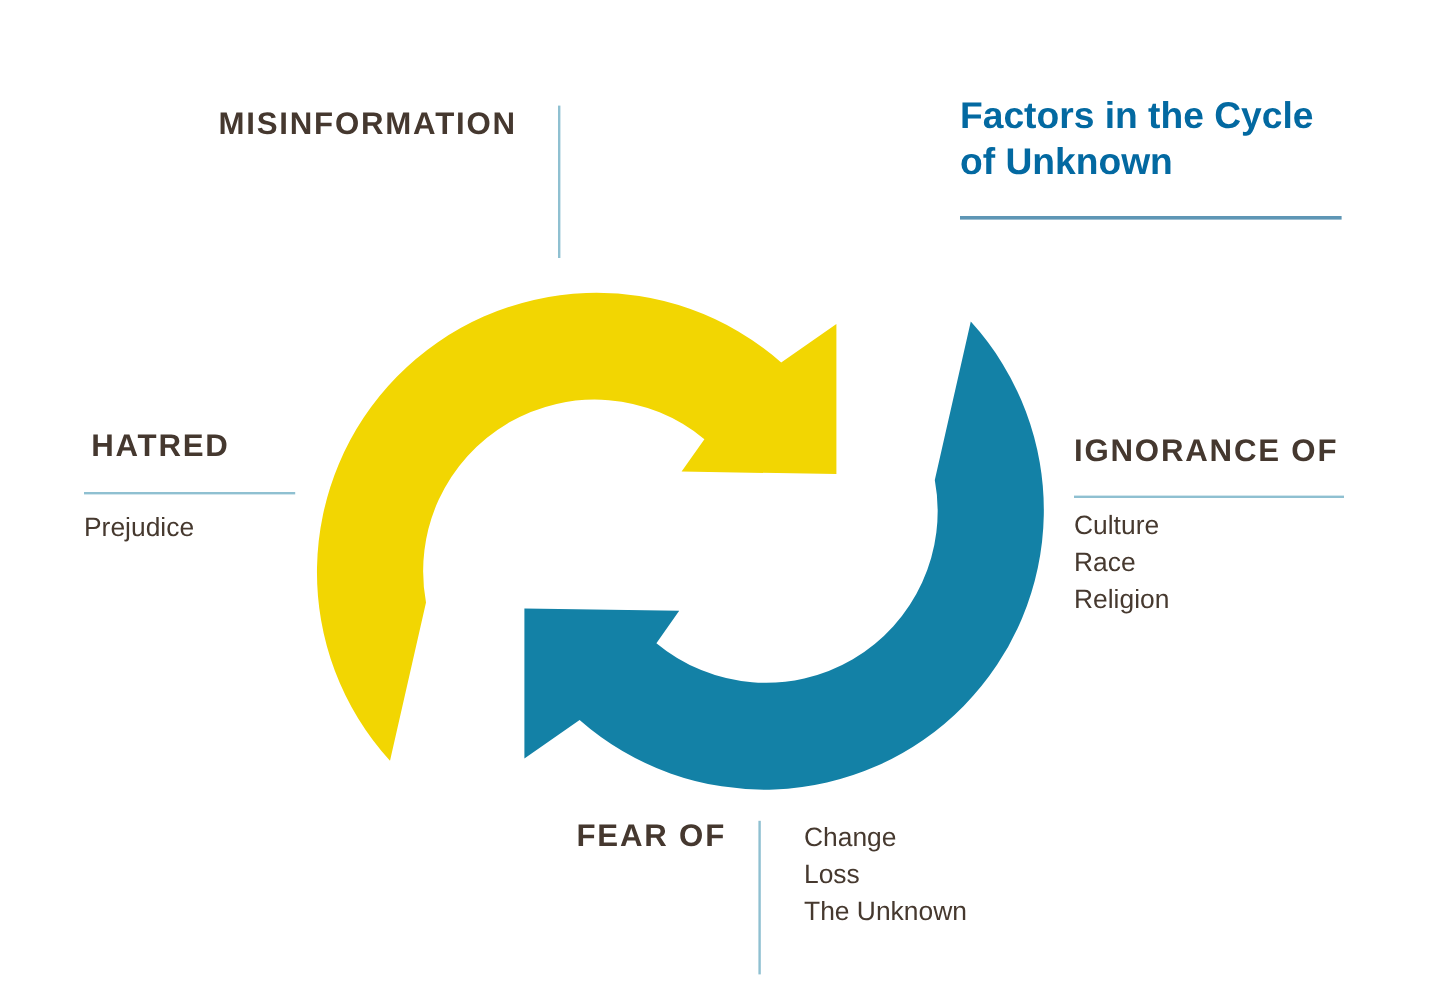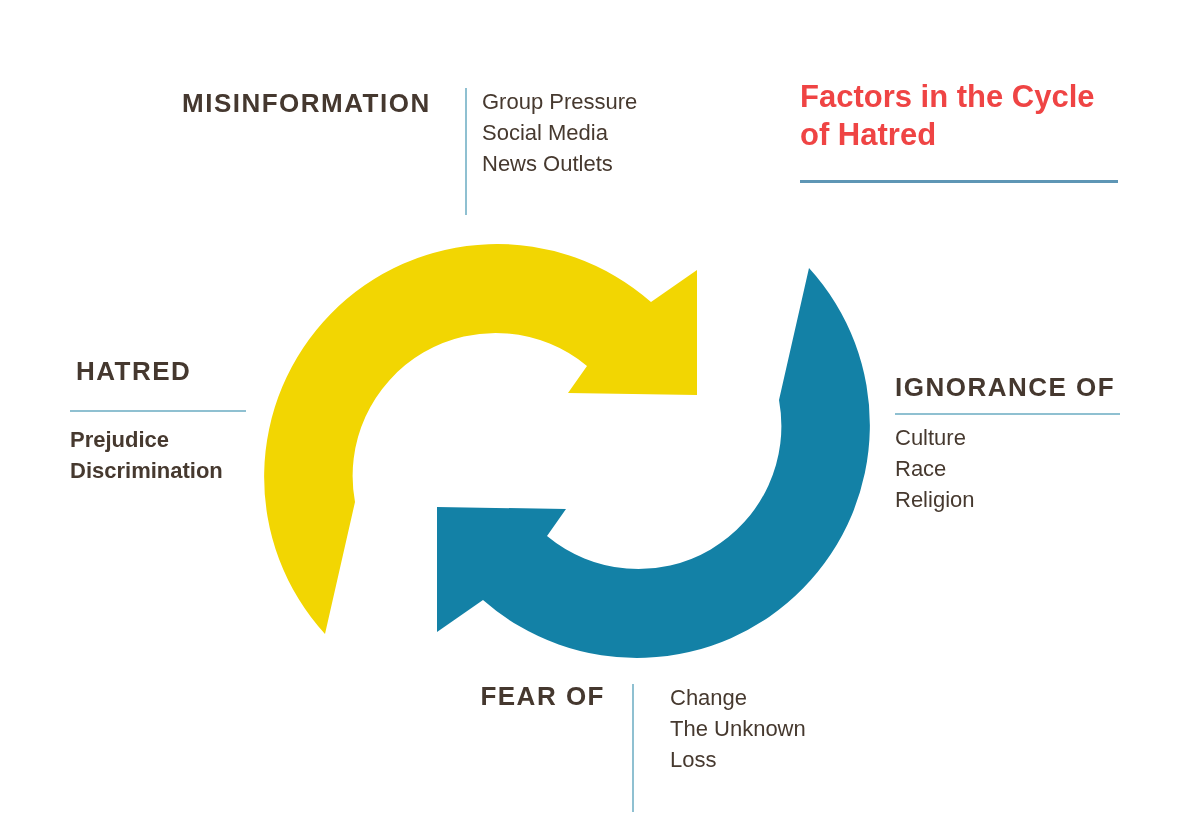--- a/index.html
+++ b/index.html
@@ -32,21 +32,21 @@
     background: #8fc0d1;
   }
   .hrule {
     height: 2px;
     background: #8fc0d1;
   }
   .title {
     font-size: 31px;
     line-height: 38px;
     font-weight: bold;
-    color: #ef4444;
+    color: #0369a1;
     white-space: nowrap;
   }
   .title-rule {
     height: 3px;
     background: #5e96b5;
   }
   svg.cycle { position: absolute; left: 0; top: 0; }
 </style>
 </head>
 <body>
@@ -63,48 +63,42 @@
                L 587,366
                A 143,143 0 0 0 355,502
                Z"></path>
     </defs>
     <use href="#arrow-shape" fill="#f2d602"></use>
     <use href="#arrow-shape" transform="rotate(180 567 451)" fill="#1381a6"></use>
   </svg>
 
   <div class="abs" style="left:800px; top:78px;">
     <div class="title">Factors in the Cycle</div>
-    <div class="title">of Hatred</div>
+    <div class="title">of Unknown</div>
   </div>
   <div class="abs title-rule" style="left:800px; top:180px; width:318px;"></div>
 
   <div class="abs heading" style="left:182px; top:88px;">MISINFORMATION</div>
   <div class="abs vrule" style="left:465px; top:88px; height:127px;"></div>
-  <div class="abs list" style="left:482px; top:86px;">
-    <div>Group Pressure</div>
-    <div>Social Media</div>
-    <div>News Outlets</div>
-  </div>
 
   <div class="abs heading" style="left:76px; top:356px;">HATRED</div>
   <div class="abs hrule" style="left:70px; top:410px; width:176px;"></div>
-  <div class="abs list" style="left:70px; top:424px;font-weight:bold;">
+  <div class="abs list" style="left:70px; top:424px;">
     <div>Prejudice</div>
-    <div>Discrimination</div>
   </div>
 
-  <div class="abs heading" style="left:895px; top:360px;margin-top:12px;">IGNORANCE OF</div>
+  <div class="abs heading" style="left:895px; top:360px;">IGNORANCE OF</div>
   <div class="abs hrule" style="left:895px; top:413px; width:225px;"></div>
   <div class="abs heading" style="left:330px; top:681px; width:275px; text-align:right;">FEAR OF</div>
 
   <div class="abs list" style="left:895px; top:422px;">
     <div>Culture</div>
     <div>Race</div>
     <div>Religion</div>
   </div>
   <div class="abs vrule" style="left:632px; top:684px; height:128px;"></div>
   <div class="abs list" style="left:670px; top:682px;">
     <div>Change</div>
+    <div>Loss</div>
     <div>The Unknown</div>
-    <div>Loss</div>
   </div>
 
 </div>
 
 </body></html>

